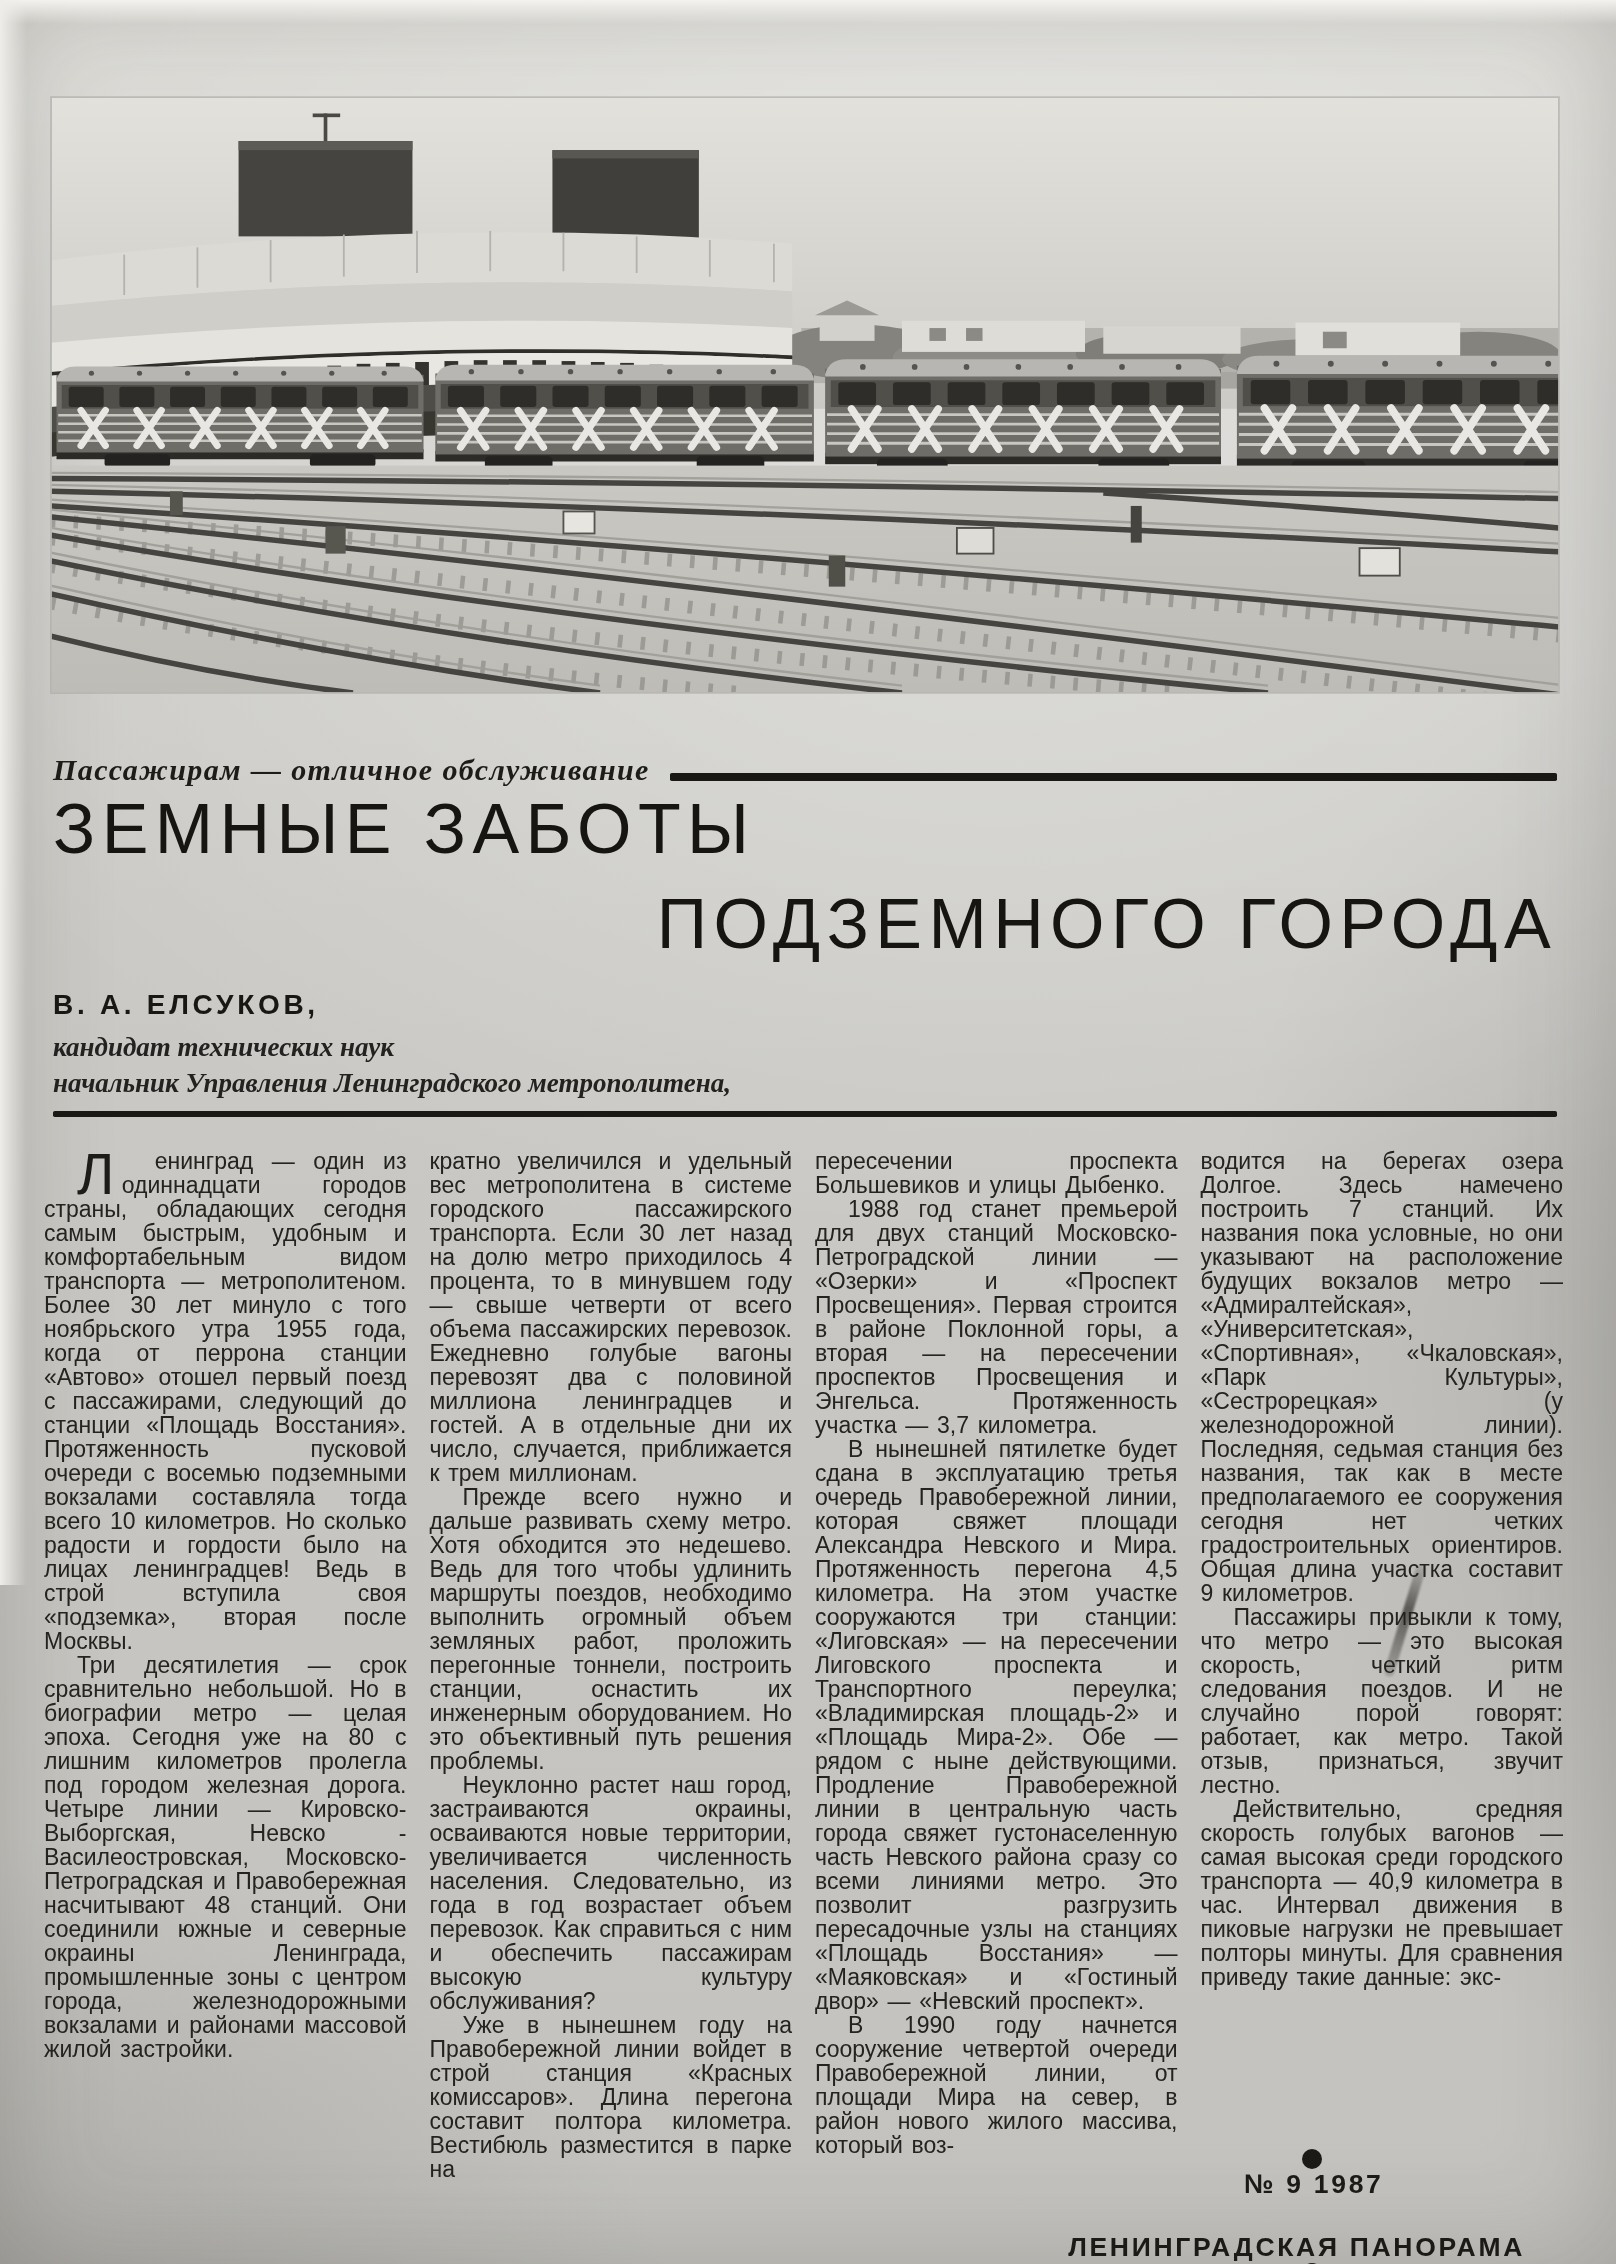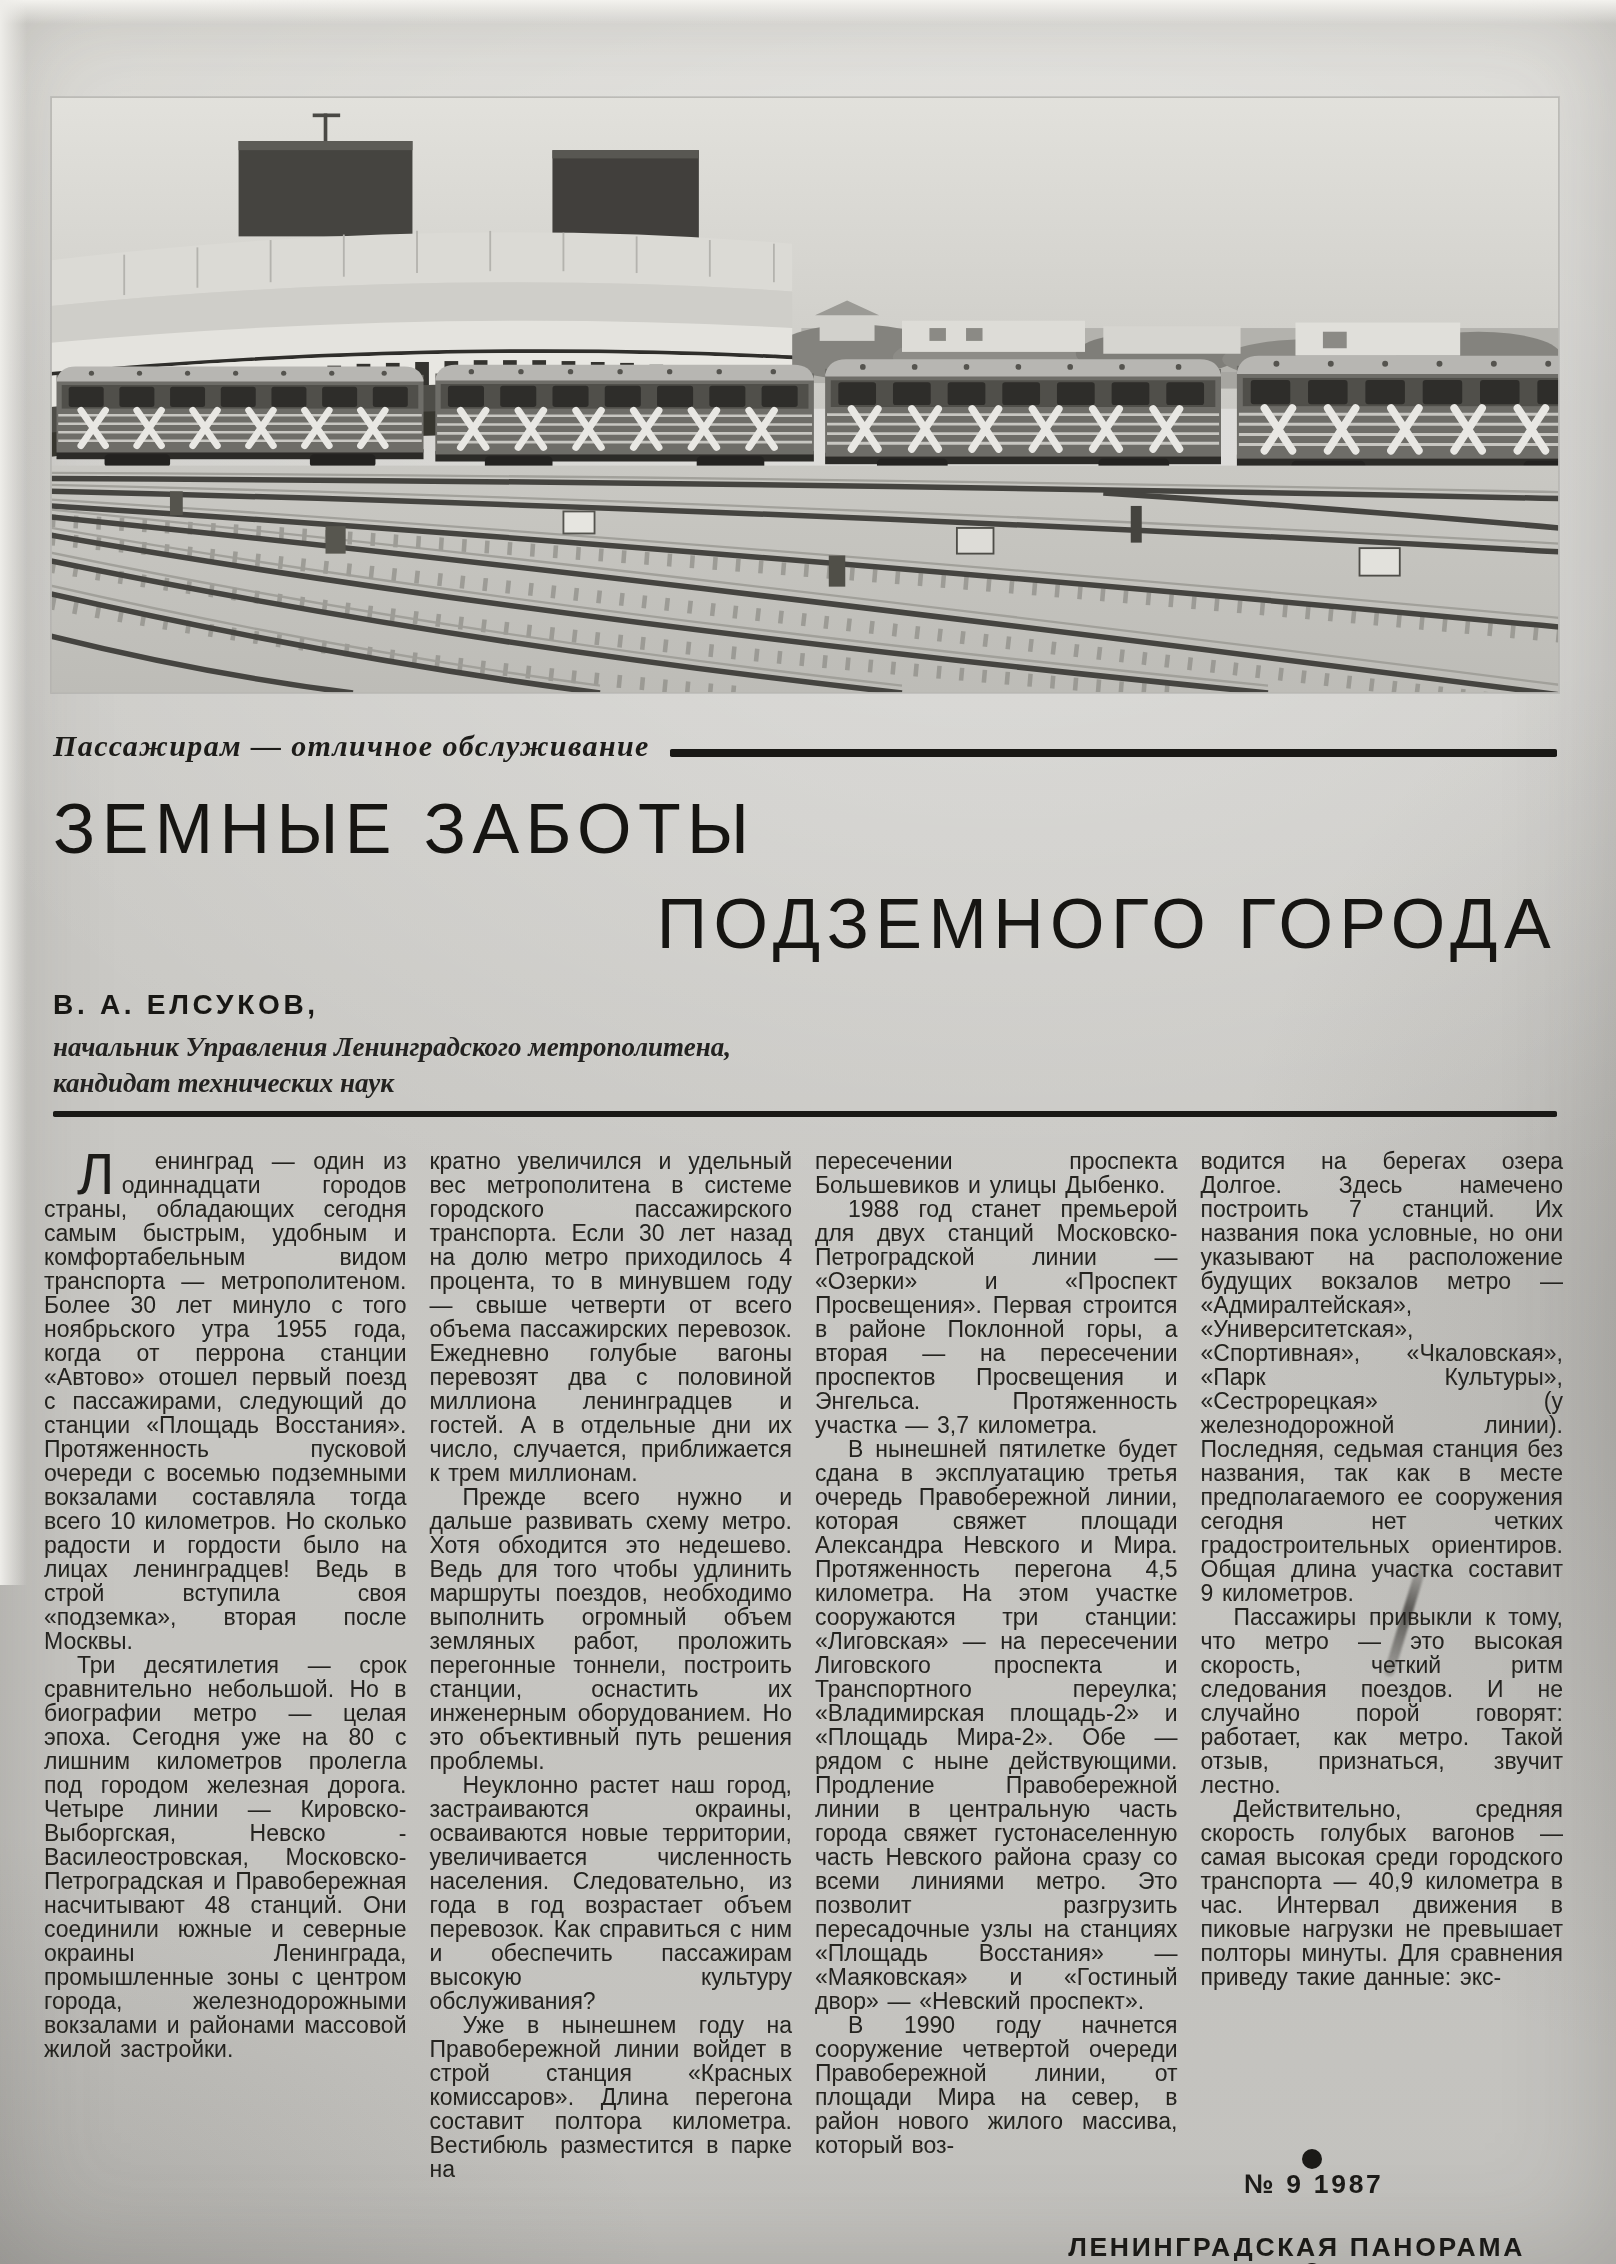--- a/index.html
+++ b/index.html
@@ -18,21 +18,21 @@
   .scan-edge-left{position:absolute;left:0;top:0;width:27.4px;height:70%;
         background:linear-gradient(90deg,#eeede9,rgba(238,237,233,0));}
 
   .photo{position:absolute;left:51px;top:97px;width:1508px;height:596px;
          box-shadow:0 0 0 0.9px rgba(120,118,114,.25);}
   .photo svg{display:block;width:100%;height:100%;}
 
   .kicker-row{position:absolute;left:53px;top:729px;width:1504px;
               display:flex;align-items:flex-end;}
   .kicker{font-family:"Liberation Serif",serif;font-style:italic;font-weight:700;
-          font-size:30px;letter-spacing:1.4px;color:#1d1c19;white-space:nowrap;}
+          font-size:30px;letter-spacing:1.4px;color:#1d1c19;white-space:nowrap;margin-top:24px;}
   .kicker-rule{flex:1;height:7.3px;background:#191815;margin:0 0 6.4px 20px;border-radius:1.8px;}
 
   .headline{position:absolute;left:53px;top:782px;width:1504px;color:#161512;}
   .headline .l1,.headline .l2{font-size:70px;font-weight:400;letter-spacing:6.4px;
           line-height:95px;white-space:nowrap;}
   .headline .l2{margin-left:541px;text-align:right;}
 
   .byline{position:absolute;left:53px;top:989px;width:1096px;}
   .byline .name{font-size:28px;font-weight:700;letter-spacing:3.7px;color:#181714;}
   .byline .role{font-family:"Liberation Serif",serif;font-style:italic;font-weight:700;
@@ -269,22 +269,22 @@
   </div>
 
   <div class="headline">
     <div class="l1">ЗЕМНЫЕ ЗАБОТЫ</div>
     <div class="l2">ПОДЗЕМНОГО ГОРОДА</div>
   </div>
 
   <div class="byline">
     <div class="name">В. А. ЕЛСУКОВ,</div>
     <div class="role">
+      <div>кандидат технических наук</div>
       <div>начальник Управления Ленинградского метрополитена,</div>
-      <div>кандидат технических наук</div>
     </div>
   </div>
 
   <div class="body-rule"></div>
 
   <div class="columns">
     <div class="col">
       <p><span class="dropcap">Л</span><span>енинград — один из одиннадцати городов страны, обладающих сегодня самым быстрым, удобным и комфортабельным видом транспорта — метрополитеном. Более 30 лет минуло с того ноябрьского утра 1955 года, когда от перрона станции «Автово» отошел первый поезд с пассажирами, следующий до станции «Площадь Восстания». Протяженность пусковой очереди с восемью подземными вокзалами составляла тогда всего 10 километров. Но сколько радости и гордости было на лицах ленинградцев! Ведь в строй вступила своя «подземка», вторая после Москвы.</span></p>
       <p>Три десятилетия — срок сравнительно небольшой. Но в биографии метро — целая эпоха. Сегодня уже на 80 с лишним километров пролегла под городом железная дорога. Четыре линии — Кировско-Выборгская, Невско - Василеостровская, Московско-Петроградская и Правобережная насчитывают 48 станций. Они соединили южные и северные окраины Ленинграда, промышленные зоны с центром города, железнодорожными вокзалами и районами массовой жилой застройки.</p>
     </div>

